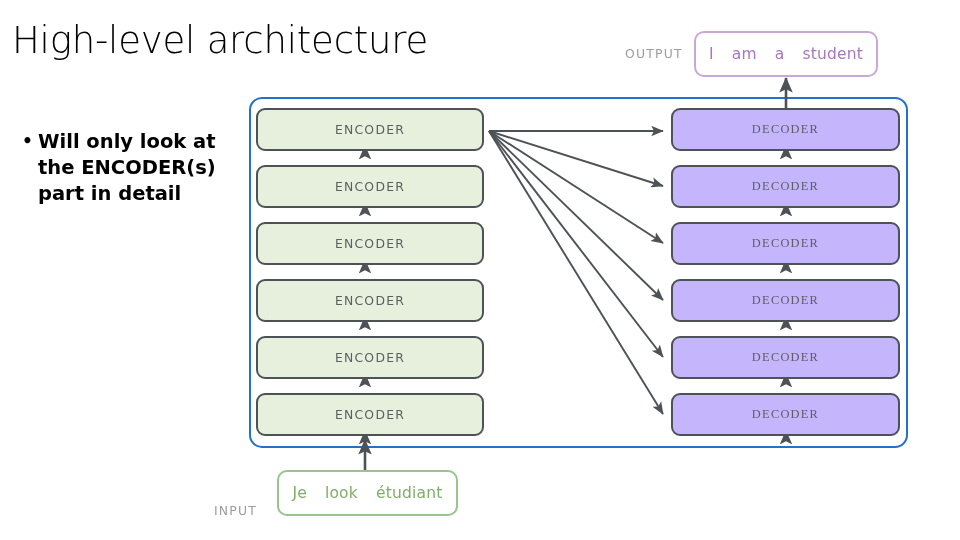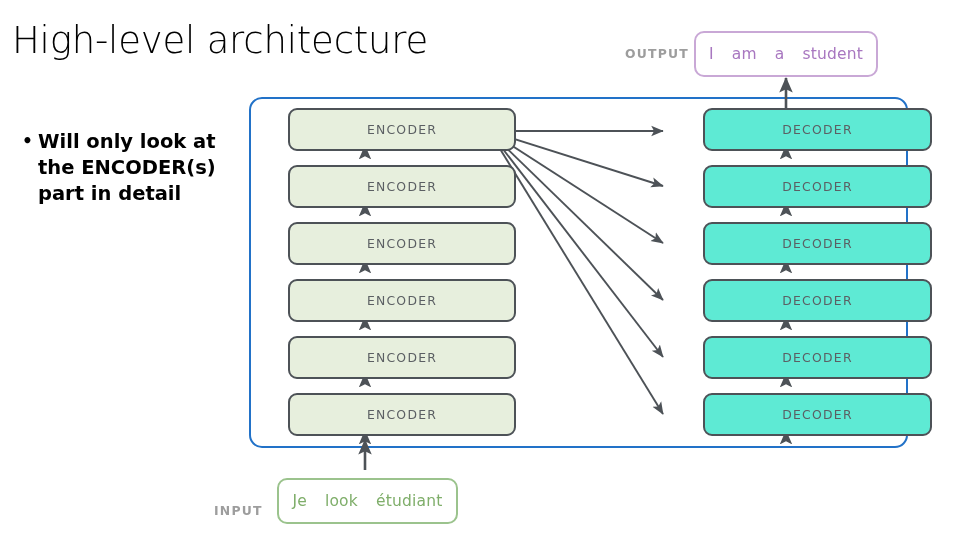--- a/index.html
+++ b/index.html
@@ -97,31 +97,31 @@
     border: 2.1px solid #4d5257;
     border-radius: 9px;
     box-sizing: border-box;
     display: flex;
     align-items: center;
     justify-content: center;
     font-size: 12.4px;
     letter-spacing: 1.25px;
     color: #5b5f63;
     font-weight: 500;
-    margin-left: 32px;
   }
   .encoder {
     left: 256px;
     width: 228px;
     background: #e7efdd;
   }
   .decoder {
     left: 671px;
     width: 229px;
-    background: #5eead4;
+    background: #c4b5fd;
+    font-family: Liberation Serif, serif;
   }
 
   
   .io-box {
     position: absolute;
     height: 46px;
     border-radius: 10px;
     box-sizing: border-box;
     display: flex;
     align-items: center;
@@ -136,33 +136,32 @@
     width: 184px;
     border: 2px solid #c9a8d6;
     color: #a877c0;
   }
   #input-box {
     left: 277px;
     top: 470px;
     width: 181px;
     border: 2px solid #9bc38d;
     color: #7fae6a;
-    margin-top: 8px;
   }
   .io-box .tok {
     padding: 0 9px;
     white-space: nowrap;
   }
 
   .io-label {
     position: absolute;
     font-size: 12.4px;
     letter-spacing: 1.2px;
     color: #9d9d9d;
-    font-weight: 700;
+    font-weight: 400;
     white-space: nowrap;
   }
   #output-label { left: 625px; top: 46px; }
   #input-label  { left: 214px; top: 485px; margin-top: 18px; }
 </style>
 </head>
 <body>
 
 <div id="slide">
 

